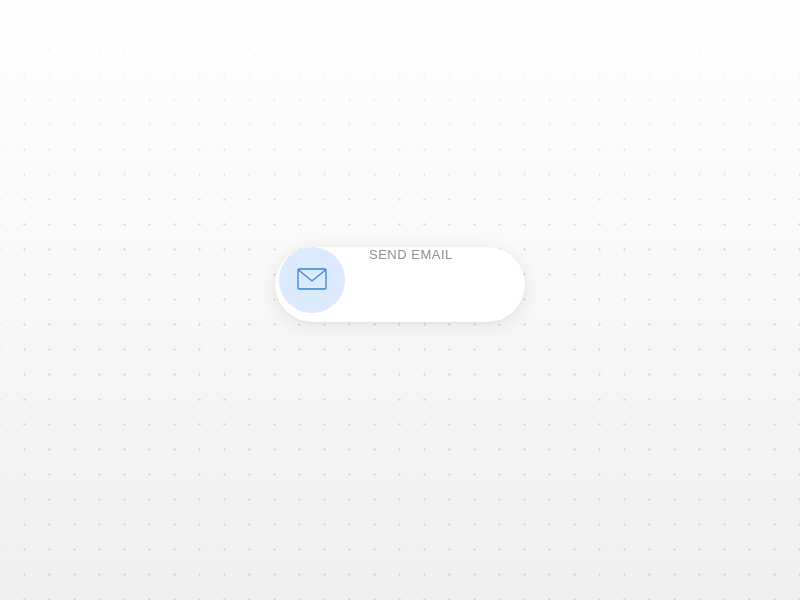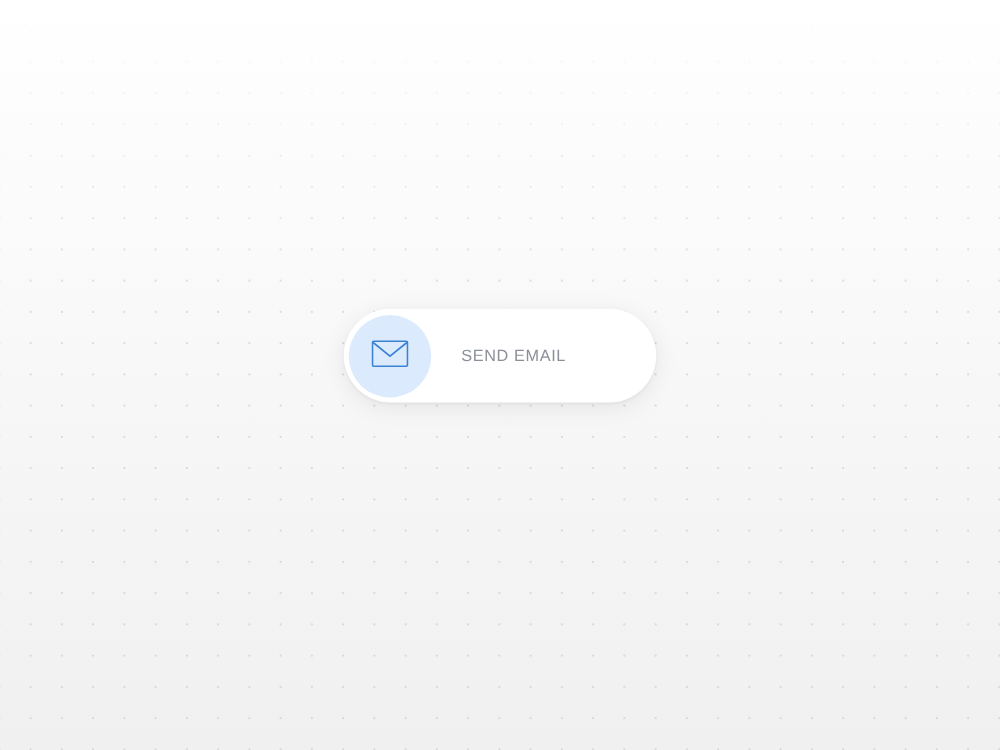--- a/index.html
+++ b/index.html
@@ -40,21 +40,20 @@
     .send-email-button {
       position: absolute;
       left: 275px;
       top: 247px;
       width: 250px;
       height: 75px;
       background: #ffffff;
       border-radius: 40px;
       box-shadow: 0 4px 20px rgba(0, 0, 0, 0.08), 0 1px 3px rgba(0, 0, 0, 0.05);
       display: flex;
-      align-items: center;
       cursor: pointer;
       border: none;
       padding: 0;
     }
     
     .icon-circle {
       width: 66px;
       height: 66px;
       background: #dbeafd;
       border-radius: 50%;

